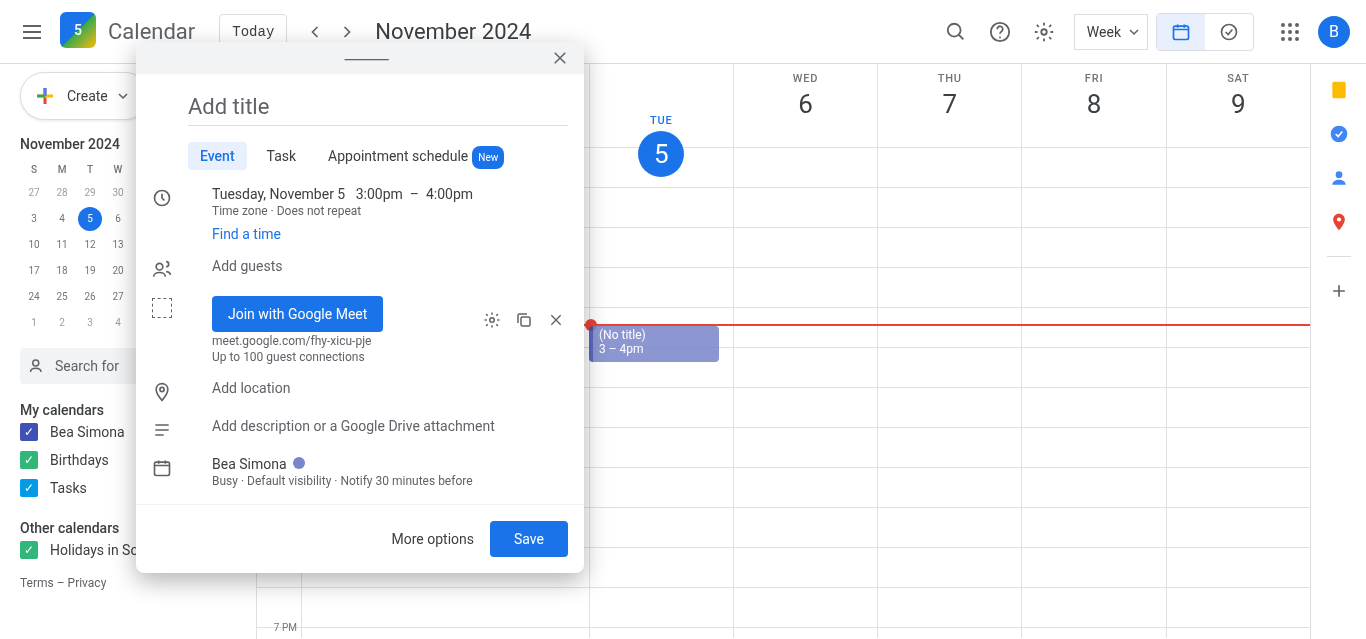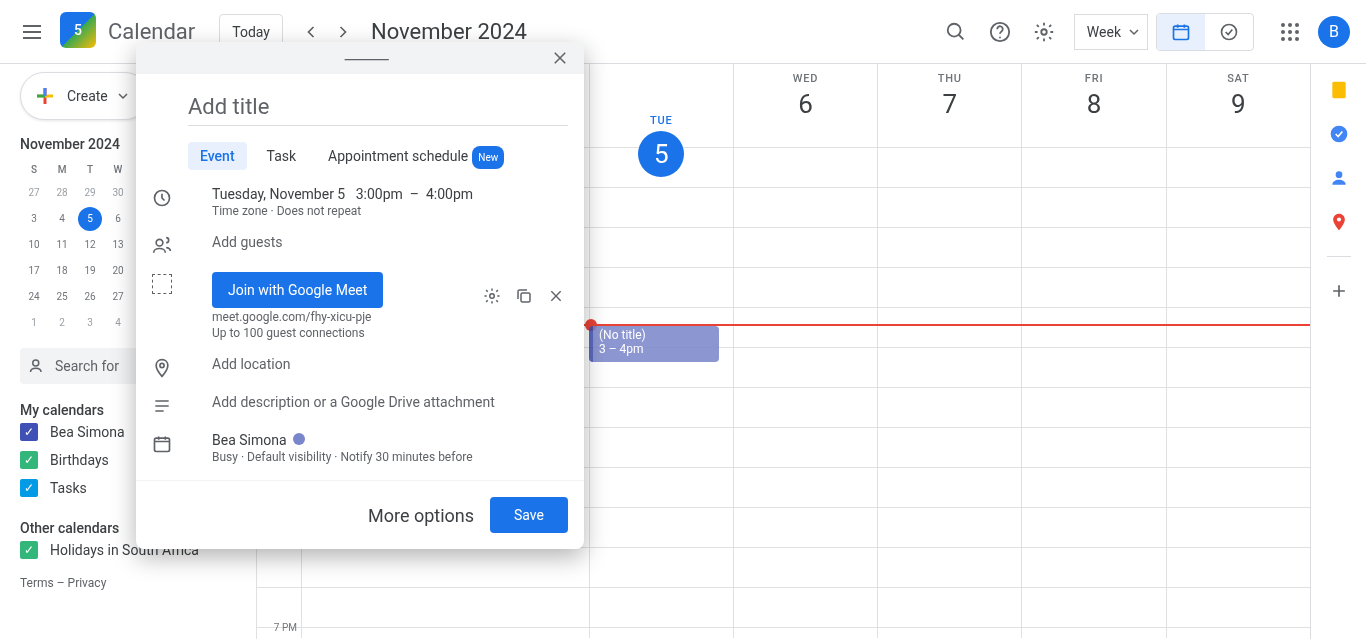--- a/index.html
+++ b/index.html
@@ -2,21 +2,21 @@
 <html><head>
 <meta charset="utf-8">
 <style>
 * { box-sizing: border-box; margin: 0; padding: 0; font-family: 'Google Sans', Roboto, Arial, sans-serif; }
 body { width: 1366px; height: 639px; overflow: hidden; background: #fff; position: relative; }
 .header { height: 64px; display: flex; align-items: center; padding: 0 8px; border-bottom: 1px solid #dadce0; }
 .menu-icon { width: 48px; height: 48px; display: flex; align-items: center; justify-content: center; cursor: pointer; color: #5f6368; }
 .logo-box { width: 40px; height: 40px; margin: 0 4px; position: relative; }
 .logo-shape { width: 36px; height: 36px; background: linear-gradient(135deg, #1a73e8 0%, #1a73e8 50%, #34a853 50%, #fbbc04 100%); border-radius: 6px; display: flex; align-items: center; justify-content: center; color: #fff; font-weight: 500; font-size: 14px; }
 .app-title { font-size: 22px; color: #5f6368; margin-left: 4px; margin-right: 24px; }
-.today-btn { height: 36px; padding: 0 12px; border: 1px solid #dadce0; border-radius: 4px; background: #fff; cursor: pointer; font-size: 14px; color: #3c4043; margin-right: 12px; }
+.today-btn { height: 36px; padding: 0 12px; border: 1px solid #dadce0; border-radius: 4px; background: #fff; cursor: pointer; font-size: 14px; color: #3c4043; margin-right: 12px; font-family: Liberation Mono, monospace; }
 .nav-arrow { width: 32px; height: 32px; display: flex; align-items: center; justify-content: center; cursor: pointer; color: #5f6368; border-radius: 50%; }
 .month-title { font-size: 22px; color: #3c4043; margin-left: 12px; }
 .header-spacer { flex: 1; }
 .header-icon { width: 40px; height: 40px; display: flex; align-items: center; justify-content: center; cursor: pointer; color: #5f6368; border-radius: 50%; margin: 0 2px; }
 .view-select { height: 36px; padding: 0 8px 0 12px; border: 1px solid #dadce0; border-radius: 0; background: #fff; cursor: pointer; font-size: 14px; color: #3c4043; display: flex; align-items: center; gap: 8px; margin: 0 8px; }
 .pill-group { display: flex; border: 1px solid #dadce0; border-radius: 4px; overflow: hidden; margin-right: 16px; }
 .pill-btn { width: 48px; height: 36px; display: flex; align-items: center; justify-content: center; cursor: pointer; color: #5f6368; }
 .pill-btn.active { background: #e8f0fe; color: #1a73e8; }
 .apps-icon { width: 40px; height: 40px; display: flex; align-items: center; justify-content: center; cursor: pointer; color: #5f6368; }
 .avatar { width: 32px; height: 32px; border-radius: 50%; background: #1a73e8; color: #fff; display: flex; align-items: center; justify-content: center; font-size: 16px; margin: 0 8px; cursor: pointer; }
@@ -74,21 +74,21 @@
 .field-body { flex: 1; font-size: 14px; color: #3c4043; margin-left: 24px; }
 .field-sub { font-size: 12px; color: #5f6368; margin-top: 2px; }
 .find-time { color: #1a73e8; font-size: 14px; cursor: pointer; margin-top: 8px; }
 .placeholder-txt { color: #5f6368; }
 .meet-btn { background: #1a73e8; color: #fff; border: none; padding: 10px 16px; border-radius: 4px; font-size: 14px; cursor: pointer; }
 .meet-row { display: flex; align-items: flex-end; gap: 12px; }
 .meet-actions { display: flex; gap: 8px; margin-left: auto; color: #5f6368; }
 .meet-act { width: 24px; height: 24px; cursor: pointer; display: flex; align-items: center; justify-content: center; }
 .cal-dot { width: 12px; height: 12px; background: #7986cb; border-radius: 50%; display: inline-block; margin-left: 6px; }
 .dialog-footer { display: flex; justify-content: flex-end; align-items: center; gap: 16px; padding: 16px; border-top: 1px solid #f1f3f4; margin-top: 16px; }
-.more-opts { font-size: 18px; color: #3c4043; cursor: pointer; }
+.more-opts { font-size: 14px; color: #3c4043; cursor: pointer; }
 .save-btn { background: #1a73e8; color: #fff; border: none; padding: 10px 24px; border-radius: 4px; font-size: 14px; cursor: pointer; }
 .meet-logo { width: 20px; height: 20px; border: 1px dashed #5f6368; flex-shrink: 0; margin-top: 2px; }
 svg { display: block; }
 </style>
 </head>
 <body>
 
 <div class="header">
   <div class="menu-icon">
     <svg width="24" height="24" viewBox="0 0 24 24">
@@ -493,20 +493,21 @@
     <div class="field-row">
       <div class="field-icon">
           <svg width="20" height="20" viewBox="0 0 24 24">
             <circle cx="12" cy="12" r="9" stroke="currentColor" stroke-width="2" fill="none"></circle>
             <path d="M12 7v5l3 3" stroke="currentColor" stroke-width="2" fill="none"></path>
           </svg>
         </div>
       <div class="field-body">
         <span>Tuesday, November 5</span>&nbsp;&nbsp;&nbsp;<span>3:00pm</span>&nbsp;&nbsp;<span>–</span>&nbsp;&nbsp;<span>4:00pm</span>
         <div class="field-sub">Time zone · Does not repeat</div>
+        <div class="find-time">Find a time</div>
       </div>
     </div>
 
     <div class="field-row">
       <div class="field-icon">
           <svg width="20" height="20" viewBox="0 0 24 24">
             <circle cx="9" cy="8" r="4" stroke="currentColor" stroke-width="2" fill="none"></circle>
             <path d="M2 20c0-3 3-5 7-5s7 2 7 5M17 8a3 3 0 100-6M22 18c0-2-2-4-5-4" stroke="currentColor" stroke-width="2" fill="none"></path>
           </svg>
         </div>

